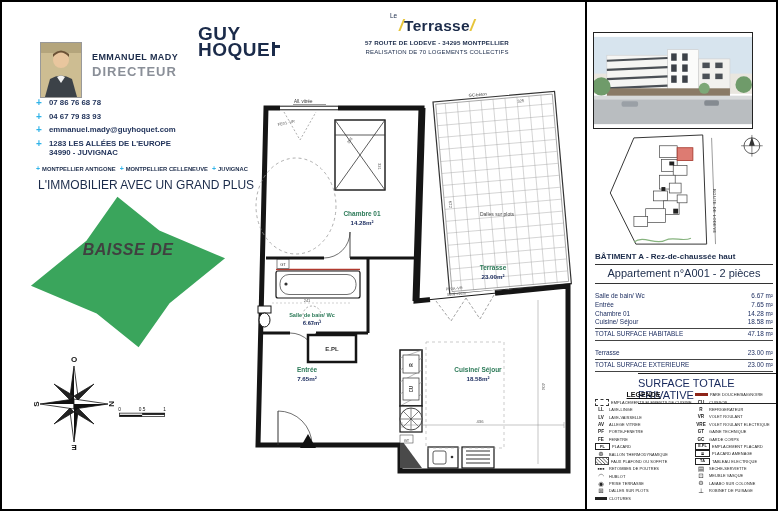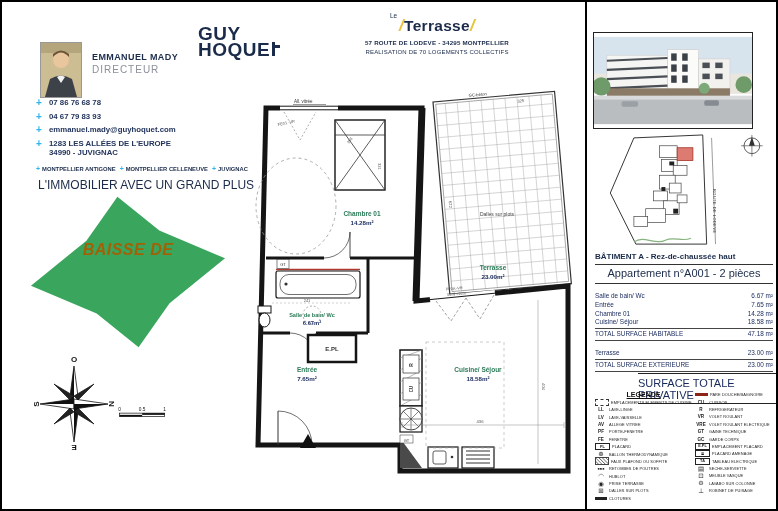--- a/index.html
+++ b/index.html
@@ -5,32 +5,32 @@
   html,body{margin:0;padding:0;background:#888;}
   .page{position:relative;width:778px;height:511px;background:#fff;border:2px solid #000;
         box-sizing:border-box;overflow:hidden;font-family:"Liberation Sans",sans-serif;color:#1b2b4a;}
   .vline{position:absolute;left:583px;top:0;bottom:0;width:2px;background:#000;}
   .abs{position:absolute;}
   svg text{font-family:"Liberation Sans",sans-serif;}
 
   
   .avatar{left:38px;top:40px;width:40px;height:54px;border:1px solid #999;}
   .agent-name{left:90px;top:50px;font-size:9px;font-weight:bold;letter-spacing:.4px;}
-  .agent-role{left:90px;top:62px;font-size:10px;color:#8a8f98;letter-spacing:1px;}
+  .agent-role{left:90px;top:62px;font-size:13px;color:#8a8f98;letter-spacing:1px;font-weight:bold;}
   .contacts{left:34px;top:96px;width:215px;display:flex;flex-direction:column;gap:4px;}
   .c-row{display:flex;align-items:flex-start;}
   .c-plus{color:#2fb3e8;font-weight:900;font-size:10px;width:13px;line-height:9px;}
   .c-txt{font-size:7.8px;line-height:9.5px;font-weight:bold;color:#23355c;}
   .c2:empty{display:none;}
   .agencies{left:34px;top:163px;width:230px;font-size:5.8px;font-weight:bold;display:flex;gap:4px;align-items:center;}
   .ag-item{display:flex;gap:2px;align-items:center;}
   .ag-plus{color:#2fb3e8;font-weight:900;font-size:7px;}
   .slogan{left:36px;top:176px;font-size:12px;font-weight:400;letter-spacing:0;}
   .badge{left:26px;top:194px;width:200px;height:152px;}
-  .badge-txt{left:26px;top:238px;width:200px;text-align:center;color:#a16207;
+  .badge-txt{left:26px;top:238px;width:200px;text-align:center;color:#404040;
     font-style:italic;font-weight:900;font-size:16px;line-height:20px;letter-spacing:.5px;}
   .compass{left:30px;top:352px;width:84px;height:100px;}
   .scalebar{left:115px;top:402px;width:52px;height:20px;}
 
   
   .logo{left:196px;top:24px;font-size:19px;font-weight:700;line-height:16px;letter-spacing:.5px;color:#1b2b4a;}
   .tg{display:inline-block;position:relative;width:10px;height:14px;vertical-align:baseline;}
   .tg::before{content:"";position:absolute;left:2px;top:0;width:3px;height:14px;background:#1b2b4a;}
   .tg::after{content:"";position:absolute;left:2px;top:3px;width:8px;height:3px;background:#1b2b4a;}
   .trip{left:310px;top:10px;width:250px;height:64px;text-align:center;}

